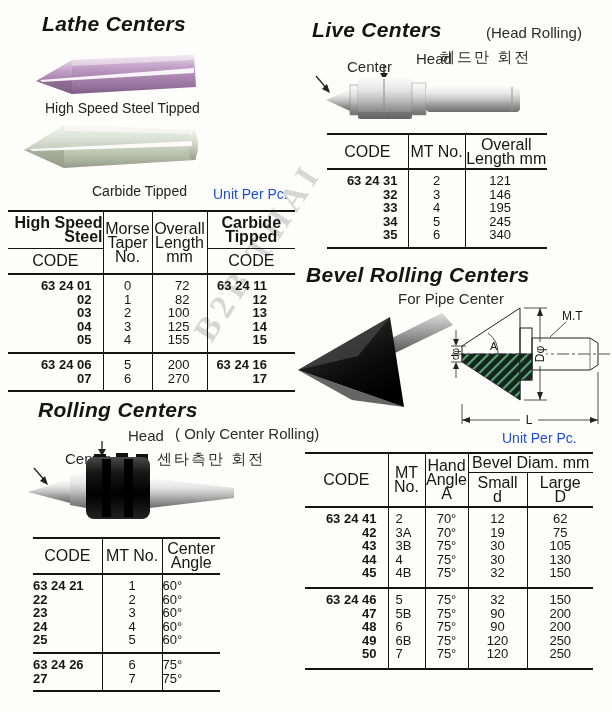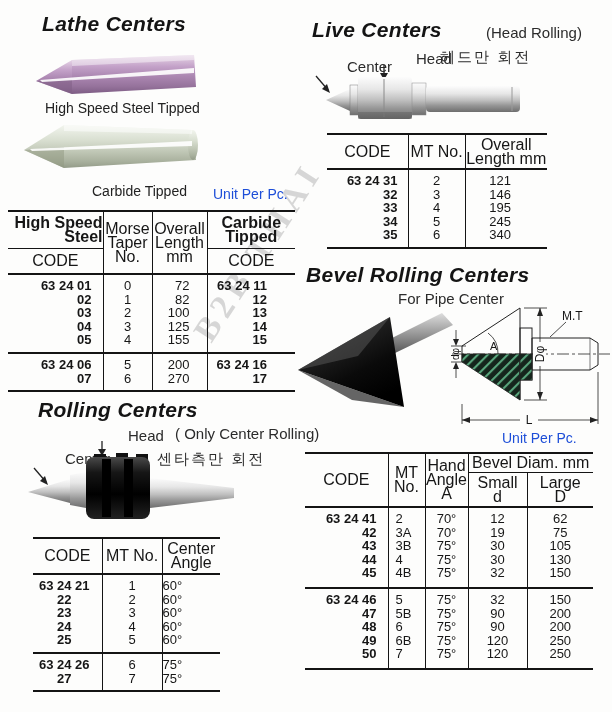--- a/index.html
+++ b/index.html
@@ -29,21 +29,21 @@
   
   .t-lathe td:nth-child(n+2),.t-rolling td:nth-child(n+2),.t-live td:nth-child(n+2),.t-bevel td:nth-child(n+2){border-left:1px solid #141414;}
   
   .t-lathe td:nth-child(1){text-align:right;padding-right:11px;font-weight:bold;}
   .t-lathe td:nth-child(2){text-align:center;}
   .t-lathe td:nth-child(3){text-align:right;padding-right:17px;}
   .t-lathe td:nth-child(4){text-align:right;padding-right:28px;font-weight:bold;}
   .t-live td:nth-child(1){text-align:right;padding-right:10px;font-weight:bold;}
   .t-live td:nth-child(2){text-align:center;}
   .t-live td:nth-child(3){text-align:right;padding-right:36px;}
-  .t-rolling td:nth-child(1){text-align:center;padding-right:6px;font-weight:bold;}
+  .t-rolling td:nth-child(1){text-align:left;padding-right:6px;font-weight:bold;}
   .t-rolling td:nth-child(2){text-align:center;}
   .t-rolling td:nth-child(3){text-align:left;}
   .t-bevel td{line-height:16.2px;}
   .t-bevel tr.g-last td{padding-bottom:7px;}
   .t-bevel td:nth-child(1){text-align:right;padding-right:11px;font-weight:bold;}
   .t-bevel td:nth-child(2){text-align:left;padding-left:7px;}
   .t-bevel td:nth-child(3){text-align:center;}
   .t-bevel td:nth-child(4){text-align:center;}
   .t-bevel td:nth-child(5){text-align:center;}
   svg text{font-family:"Liberation Sans", sans-serif;fill:#161616;}

